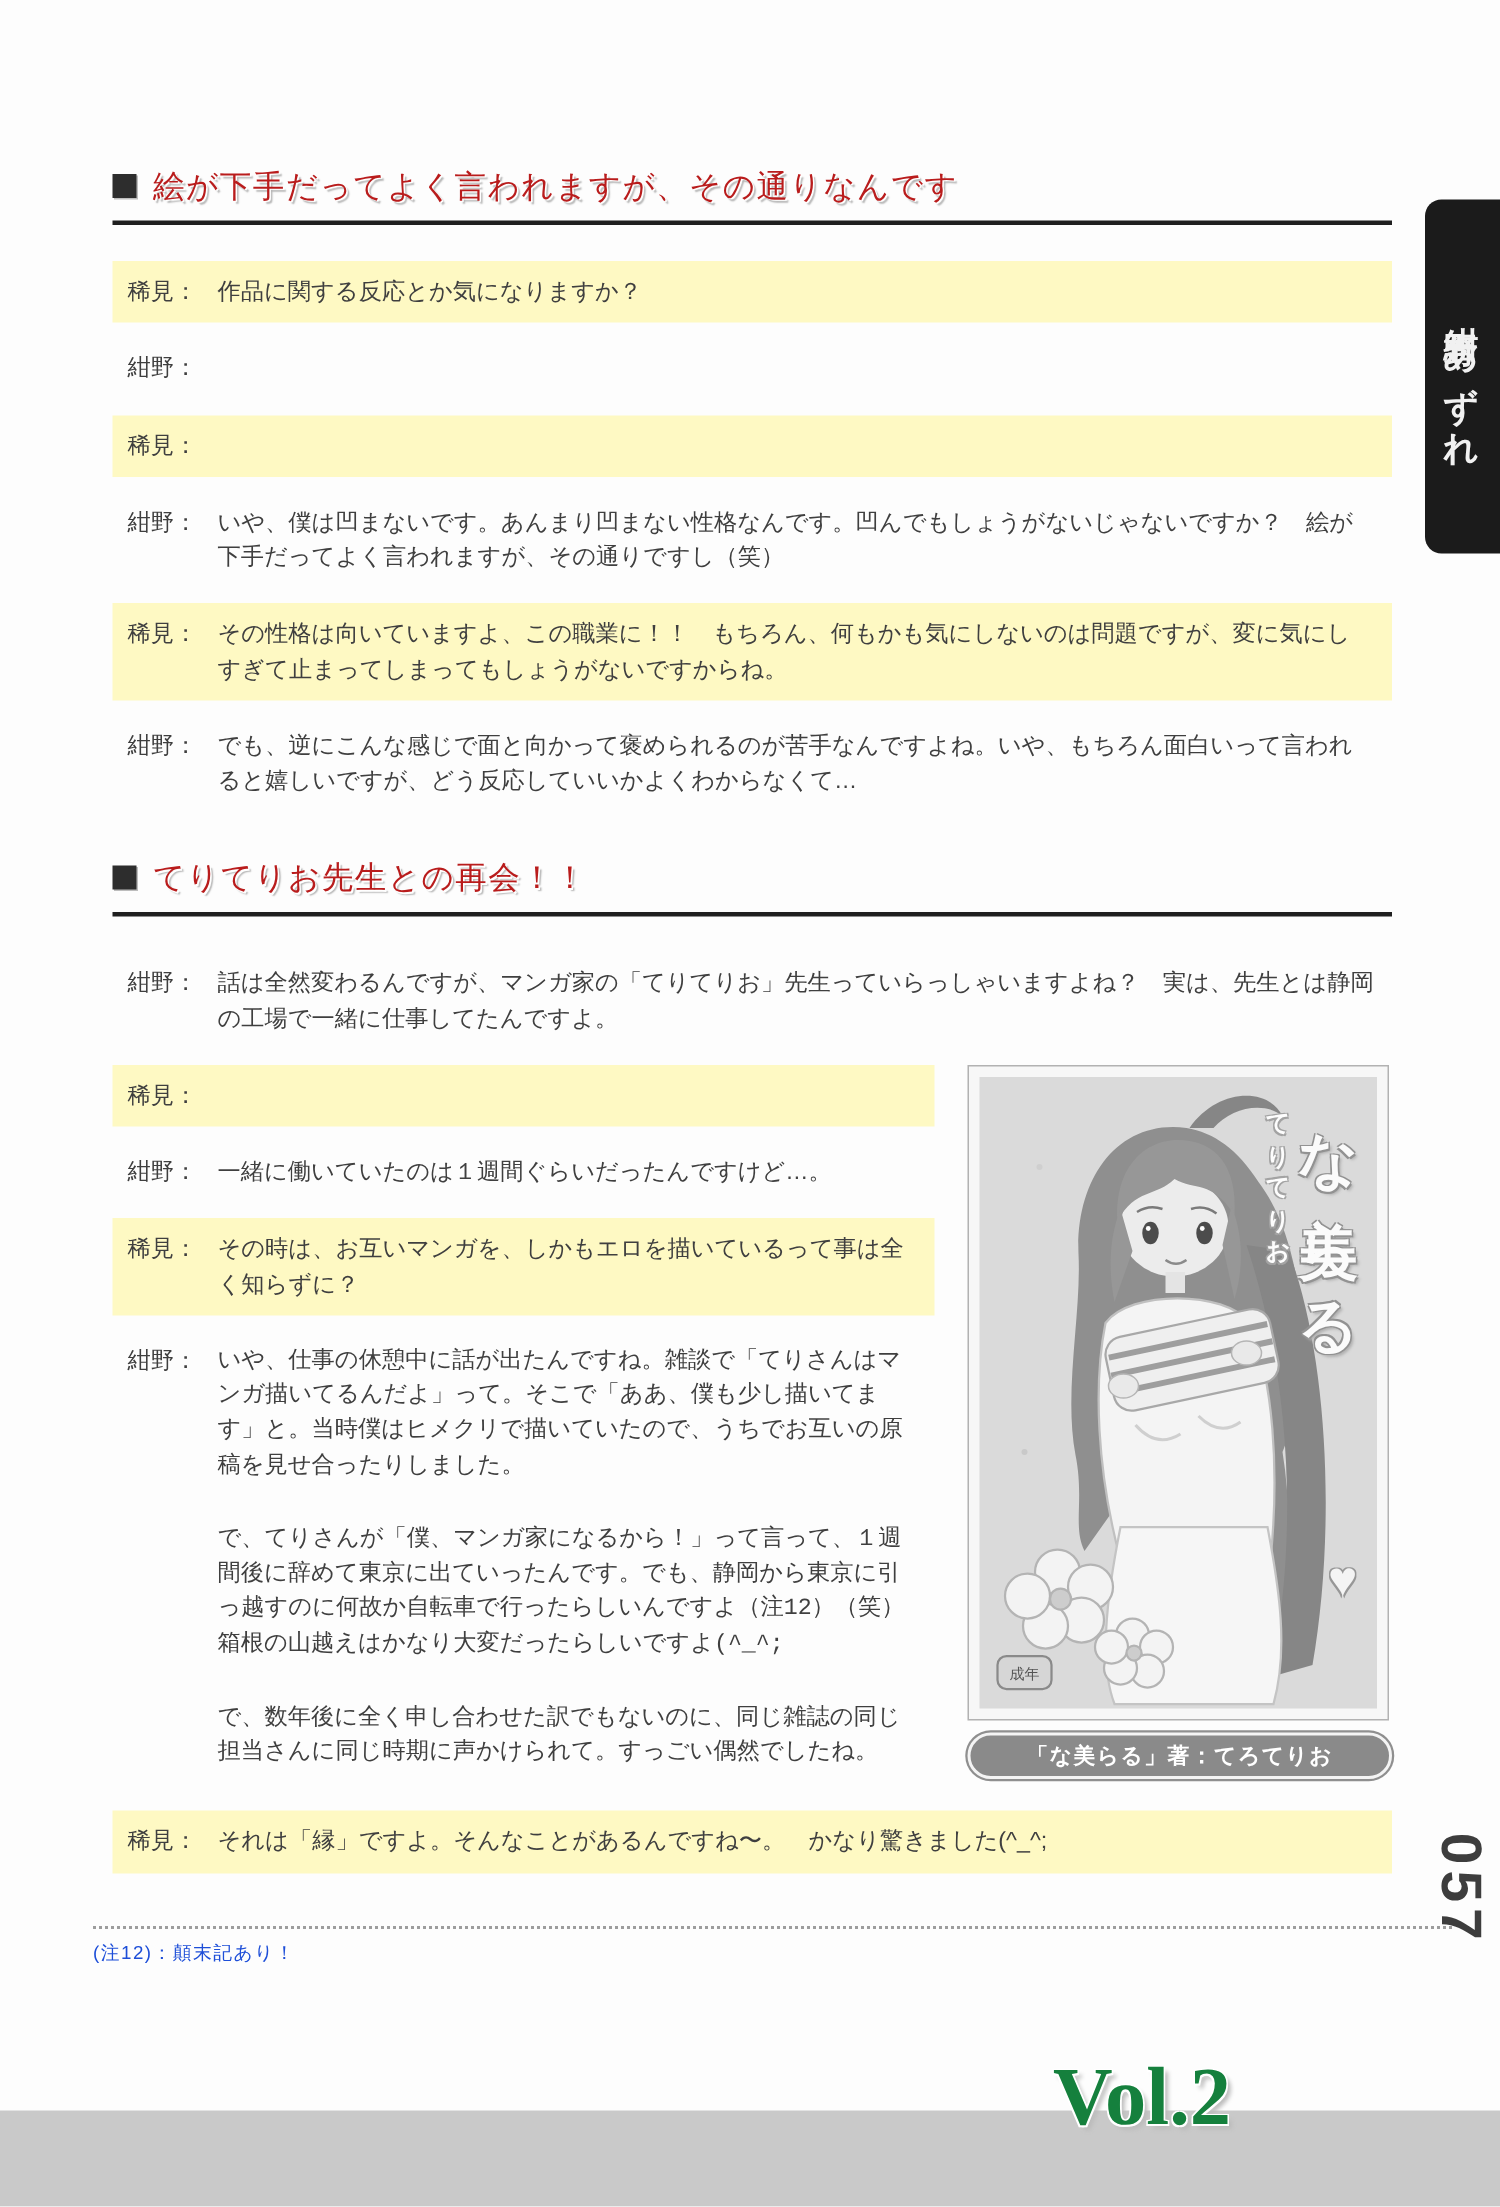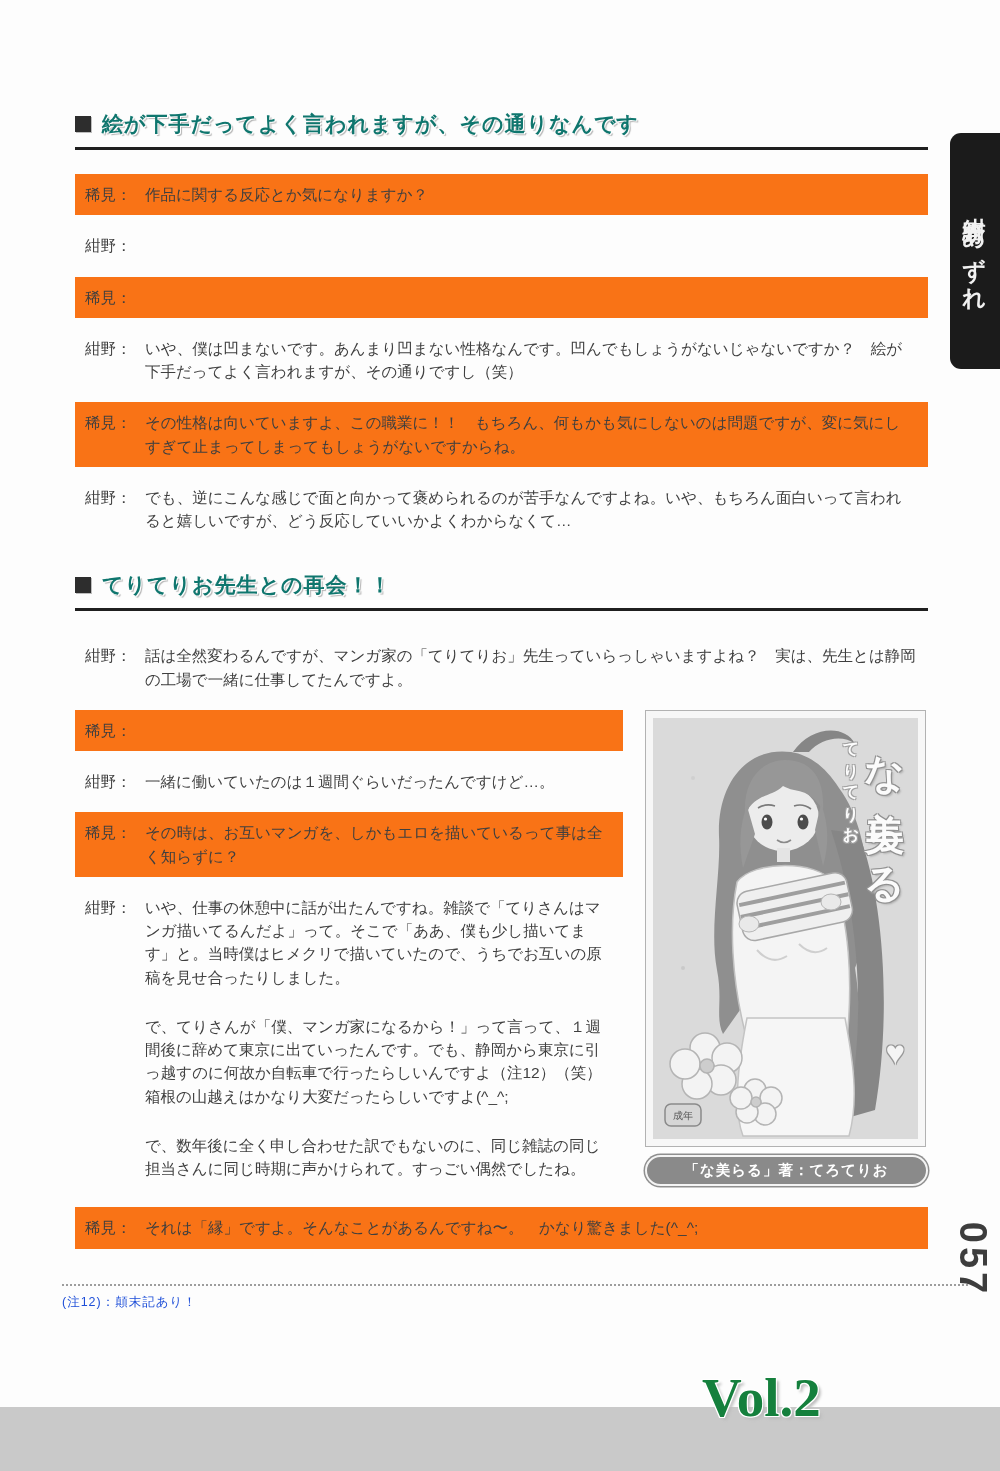--- a/index.html
+++ b/index.html
@@ -5,29 +5,29 @@
   * { margin:0; padding:0; box-sizing:border-box; }
   html,body { background:#e8e8e8; }
   body { font-family:"Liberation Sans","DejaVu Sans",sans-serif; }
   .page { position:relative; width:1000px; height:1471px; background:#fdfdfd; margin:0 auto; overflow:hidden; }
 
   .content { position:absolute; left:75px; top:110px; width:853px; }
 
   .section-header { display:flex; align-items:center; gap:11px; padding-bottom:9px;
     border-bottom:3px solid #1f1f1f; margin-bottom:24px; }
   .section-header .sq { width:16px; height:16px; background:#2d2d2d; box-shadow:1px 1px 0 #bdbdbd; flex:0 0 auto; }
-  .section-header .ttl { font-size:21px; font-weight:bold; color:#0f766e; letter-spacing:1px;
+  .section-header .ttl { font-size:21px; font-weight:normal; color:#b91c1c; letter-spacing:1px;
     text-shadow:1px 1px 0 #ffffff, 2px 2px 1px #b5b5b5; }
 
   .row { display:flex; align-items:flex-start; padding:9px 12px 9px 10px; margin-bottom:10px;
     font-size:15.5px; line-height:1.5; color:#3f3f3f; }
-  .row.gray { background:#f97316; }
+  .row.gray { background:#fef9c3; }
   .spk { flex:0 0 60px; font-weight:normal; }
   .txt { flex:1; }
-  .txt.multi p { margin-bottom:26px; }
+  .txt.multi p { margin-bottom:26px;font-family:Liberation Mono, monospace; }
   .txt.multi p:last-child { margin-bottom:0; }
 
   .sec2-cols { display:flex; gap:22px; align-items:flex-start; }
   .sec2-left { flex:1 1 auto; min-width:0; }
   .sec2-right { flex:0 0 283px; }
 
   .cover { position:relative; width:281px; height:437px; background:#f7f7f7;
     border:1px solid #b2b2b2; padding:7px; }
   .cover-inner { position:relative; width:100%; height:100%; background:#dadada; overflow:hidden; }
   .cover-inner svg { position:absolute; left:0; top:0; }

